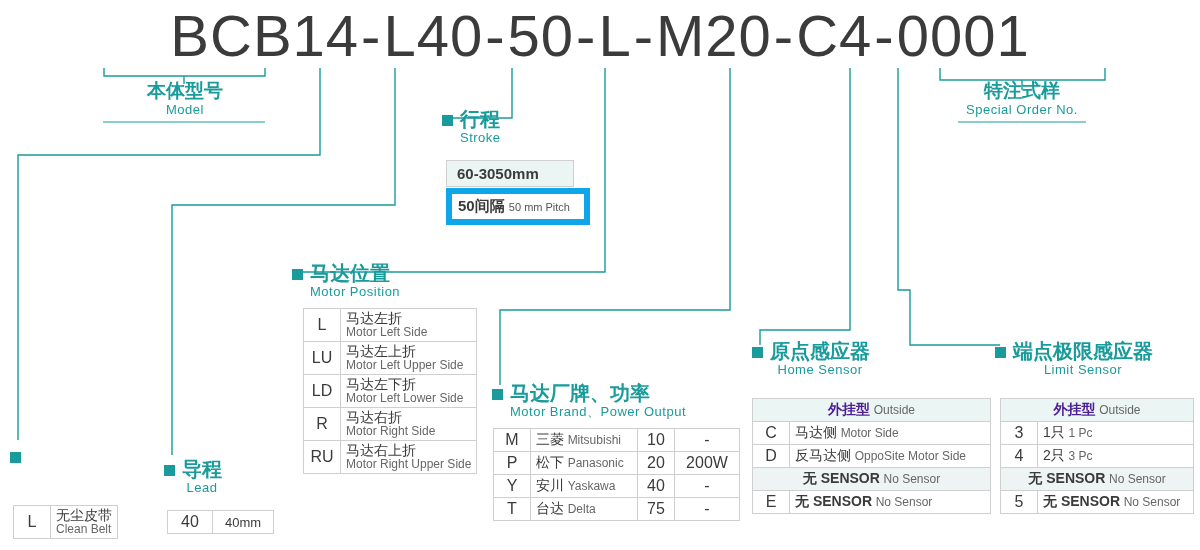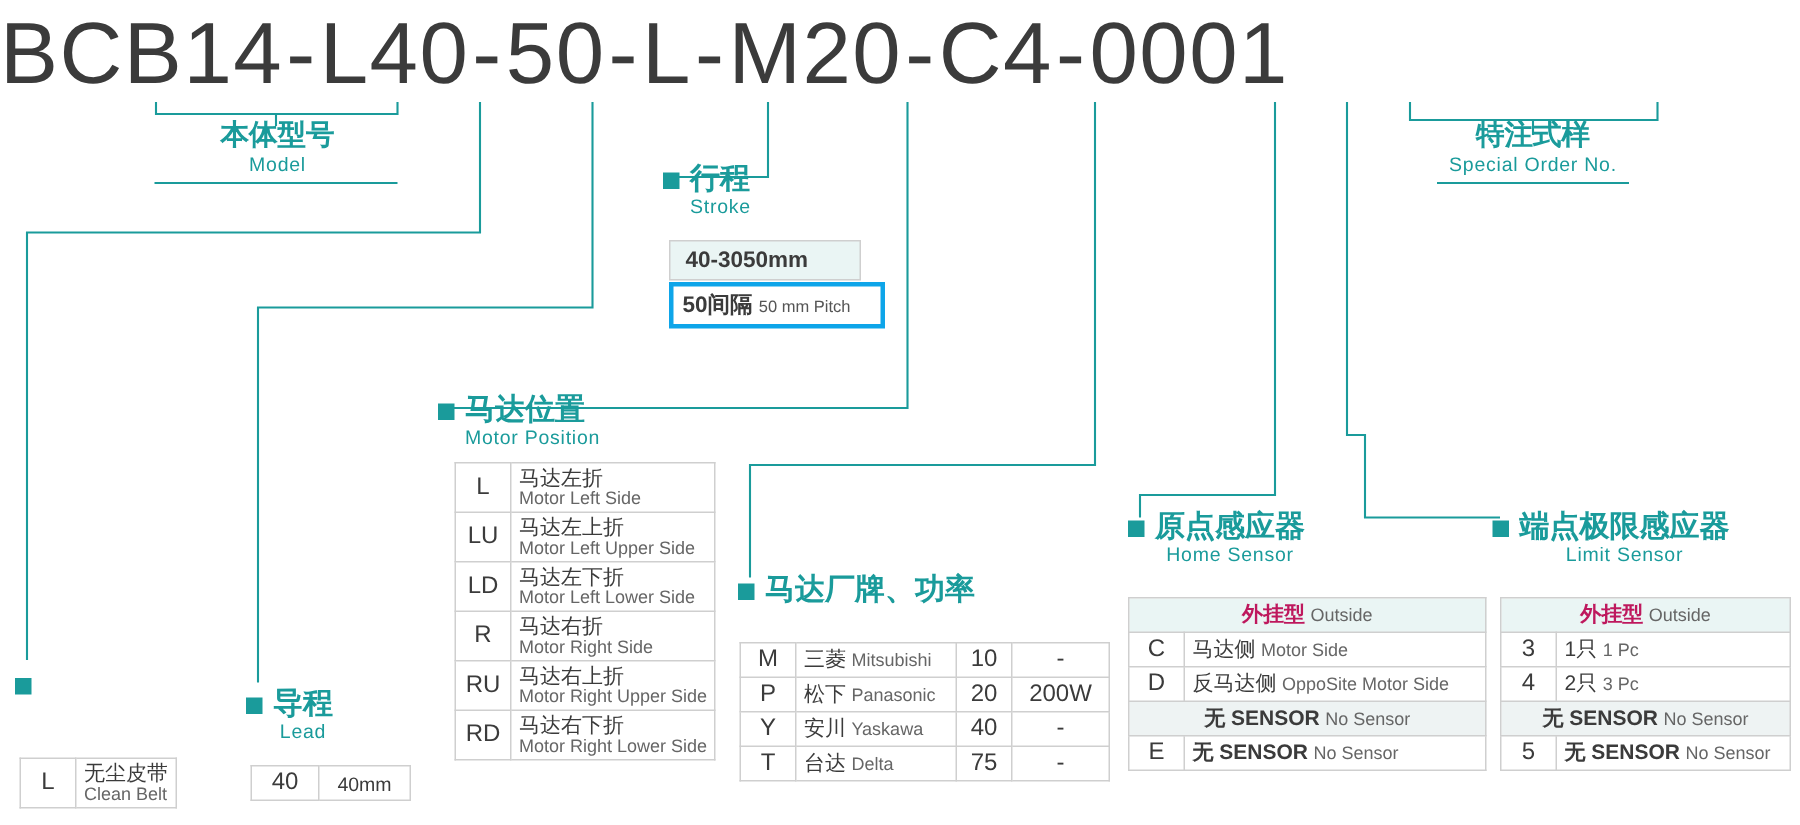--- a/index.html
+++ b/index.html
@@ -9,21 +9,21 @@
     font-family:"Liberation Sans", sans-serif;
     color:#333;
     position:relative;
     overflow:hidden;
   }
   #stage{position:absolute;left:0;top:0;width:1200px;height:550px;}
 
   
   .pn{
     position:absolute;top:2px;left:0;width:1200px;
-    text-align:left;
+    text-align:center;
     font-size:58px;
     letter-spacing:1px;
     color:#3b3b3b;
     font-family:"Liberation Sans", sans-serif;
     white-space:nowrap;
   }
   .pn span{display:inline-block;}
   .pn .dash{font-weight:400;padding:0 2px;}
 
   
@@ -56,32 +56,32 @@
     white-space:nowrap;
   }
   td.code{text-align:center;font-size:16px;color:#3b3b3b;min-width:26px;}
   td.desc{color:#3b3b3b;}
   .zh{font-size:14px;color:#3b3b3b;}
   .en{font-size:12px;color:#666;}
   .d2{line-height:14px;}
   .d2 .zh{display:block;}
   .d2 .en{display:block;}
   .hdr{background:#eaf5f4 !important;text-align:center;}
-  .hdr .zh{font-weight:bold;color:#be185d;}
+  .hdr .zh{font-weight:bold;color:#4c1d95;}
   .shade{background:#eef3f3 !important;}
   .nosensor{font-size:14px;color:#3b3b3b;font-weight:bold;}
 
   
   .sbox{
     border:1px solid #cfcfcf;background:#eaf5f4;
     font-size:15px;font-weight:bold;color:#3b3b3b;
     padding:4px 10px;width:128px;box-sizing:border-box;
   }
   .sbox2{
-    border:3px solid #0ea5e9;background:#fff;
+    border:6px solid #0ea5e9;background:#fff;
     font-size:15px;font-weight:bold;color:#3b3b3b;
     padding:3px 6px;width:144px;box-sizing:border-box;
   }
   .sbox2 .small{font-size:11px;font-weight:normal;color:#555;}
 </style>
 </head>
 <body>
 
 <div id="stage">
 
@@ -136,21 +136,21 @@
   <div class="grp" style="left:442px;top:108px;">
     <div class="ghead">
       <div class="sq"></div>
       <div>
         <div class="gtitle">行程</div>
         <div class="gsub">Stroke</div>
       </div>
     </div>
   </div>
   <div class="sbox" style="position:absolute;left:446px;top:160px;">
-    <span>40-3050mm</span>
+    <span>60-3050mm</span>
   </div>
   <div class="sbox2" style="position:absolute;left:446px;top:188px;">
     <span>50间隔</span>
     <span class="small">50 mm Pitch</span>
   </div>
 
   <div class="grp" style="left:10px;top:445px;">
     <div class="ghead">
       <div class="sq"></div>
     </div>
@@ -224,35 +224,29 @@
         <span class="en">Motor Right Side</span>
       </td>
     </tr>
     <tr>
       <td class="code">RU</td>
       <td class="desc d2">
         <span class="zh">马达右上折</span>
         <span class="en">Motor Right Upper Side</span>
       </td>
     </tr>
-    <tr>
-      <td class="code">RD</td>
-      <td class="desc d2">
-        <span class="zh">马达右下折</span>
-        <span class="en">Motor Right Lower Side</span>
-      </td>
-    </tr>
   </tbody>
     </table>
 
   <div class="grp" style="left:492px;top:382px;">
     <div class="ghead">
       <div class="sq"></div>
       <div>
         <div class="gtitle">马达厂牌、功率</div>
+        <div class="gsub">Motor Brand、Power Output</div>
       </div>
     </div>
   </div>
   <table class="tb" style="position:absolute;left:493px;top:428px;">
     <tbody>
         <tr>
       <td class="code">M</td>
       <td class="desc" style="min-width:96px;">
         <span class="zh">三菱</span>
         <span class="en">Mitsubishi</span>

